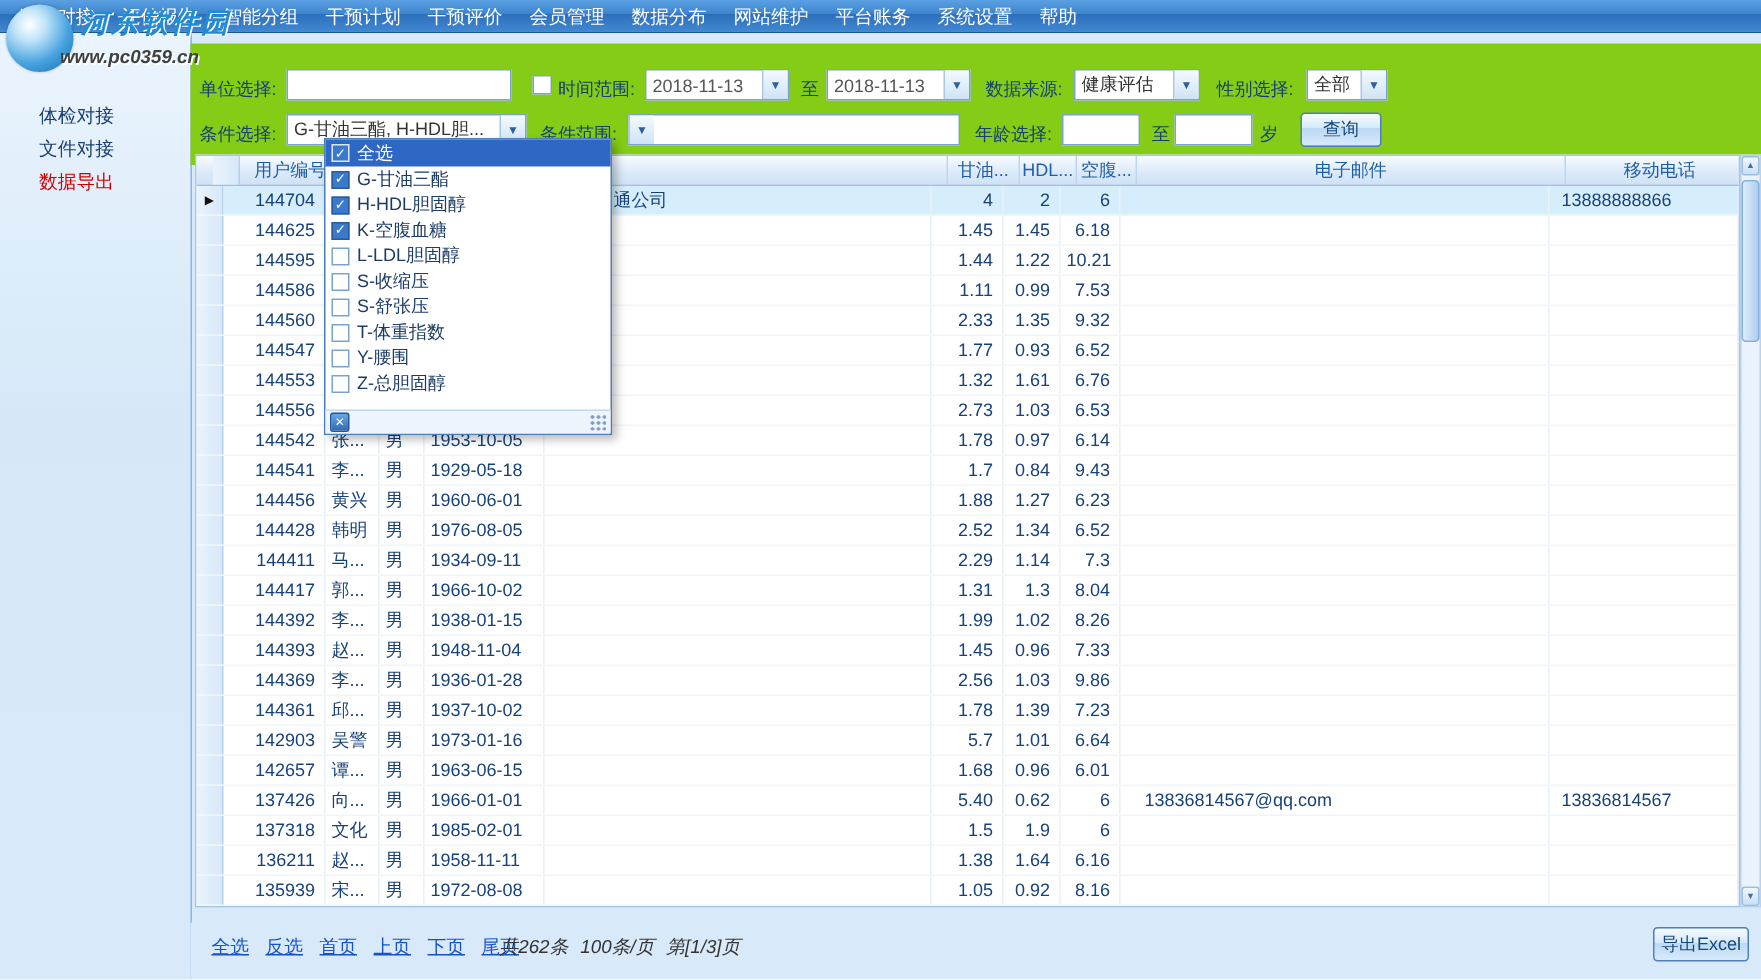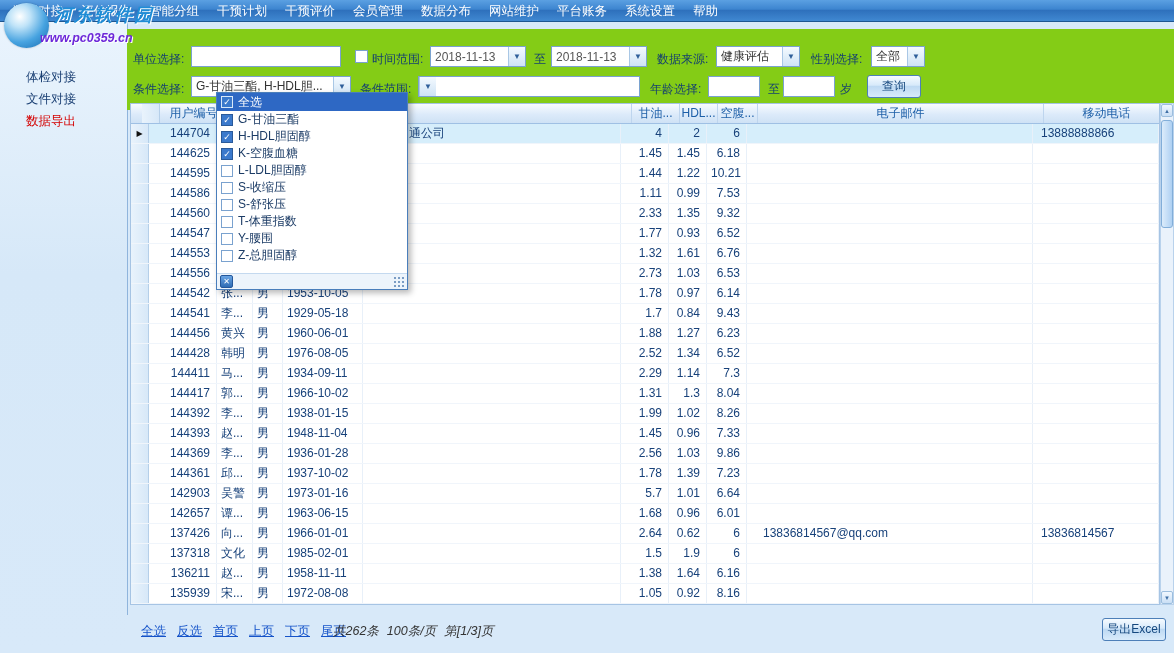--- a/index.html
+++ b/index.html
@@ -20,21 +20,21 @@
   .side-item { height:22px; line-height:22px; padding-left:26px; font-size:12.5px; color:#1a3f73; cursor:pointer; white-space:nowrap; }
   .side-item.danger { color:#d40000; }
 
   
   #watermark { position:absolute; left:4px; top:3px; z-index:60; display:flex; align-items:flex-start; pointer-events:none;font-style:italic; }
   .wm-logo { width:45px; height:45px; border-radius:50%; flex:none;
     background:radial-gradient(circle at 35% 30%,#ffffff 0%,#bfe3f8 25%,#47a3e0 60%,#1467ad 100%);
     box-shadow:0 0 2px rgba(0,0,0,.25); }
   .wm-right { margin-left:5px; }
   .wm-title { font-size:18px; font-weight:bold; color:#1f8dd6; letter-spacing:2px; text-shadow:1px 1px 0 #fff; }
-  .wm-url { font-size:12.5px; font-weight:bold; color:#6d28d9; margin-top:4px; margin-left:-14px; text-shadow:1px 1px 0 #fff; }
+  .wm-url { font-size:12.5px; font-weight:bold; color:#404040; margin-top:4px; margin-left:-14px; text-shadow:1px 1px 0 #fff; }
 
   
   #filters { position:absolute; left:127px; top:29px; width:1142px; height:81px; background:#84cc16; }
   .flabel { position:absolute; font-size:12px; color:#15406f; line-height:20px; white-space:nowrap; }
   .ftext { position:absolute; height:21px; border:1px solid #7aa2cf; background:#fff; padding:0 3px;
     font:12px "Liberation Sans","DejaVu Sans",sans-serif; color:#333; }
   .fcheck { position:absolute; width:13px; height:13px; border:1px solid #7aa2cf; background:#fff; cursor:pointer; }
   .fcombo { position:absolute; height:21px; border:1px solid #7aa2cf; background:#fff; display:flex; align-items:center; cursor:default; }
   .fc-text { flex:1; padding:0 4px; font-size:12px; color:#333; white-space:nowrap; overflow:hidden; }
   .fc-text.dim { color:#555; }
@@ -452,21 +452,21 @@
           <div class="tc w-email email"></div>
           <div class="tc w-phone phone"></div>
         </div>
         <div class="t-row">
           <div class="tc w-gut gut"></div>
           <div class="tc w-id r">137426</div>
           <div class="tc w-name">向...</div>
           <div class="tc w-gen">男</div>
           <div class="tc w-birth">1966-01-01</div>
           <div class="tc w-comp comp"></div>
-          <div class="tc w-tg r">2.64</div>
+          <div class="tc w-tg r">5.40</div>
           <div class="tc w-hdl r">0.62</div>
           <div class="tc w-glu r">6</div>
           <div class="tc w-email email">13836814567@qq.com</div>
           <div class="tc w-phone phone">13836814567</div>
         </div>
         <div class="t-row">
           <div class="tc w-gut gut"></div>
           <div class="tc w-id r">137318</div>
           <div class="tc w-name">文化</div>
           <div class="tc w-gen">男</div>

